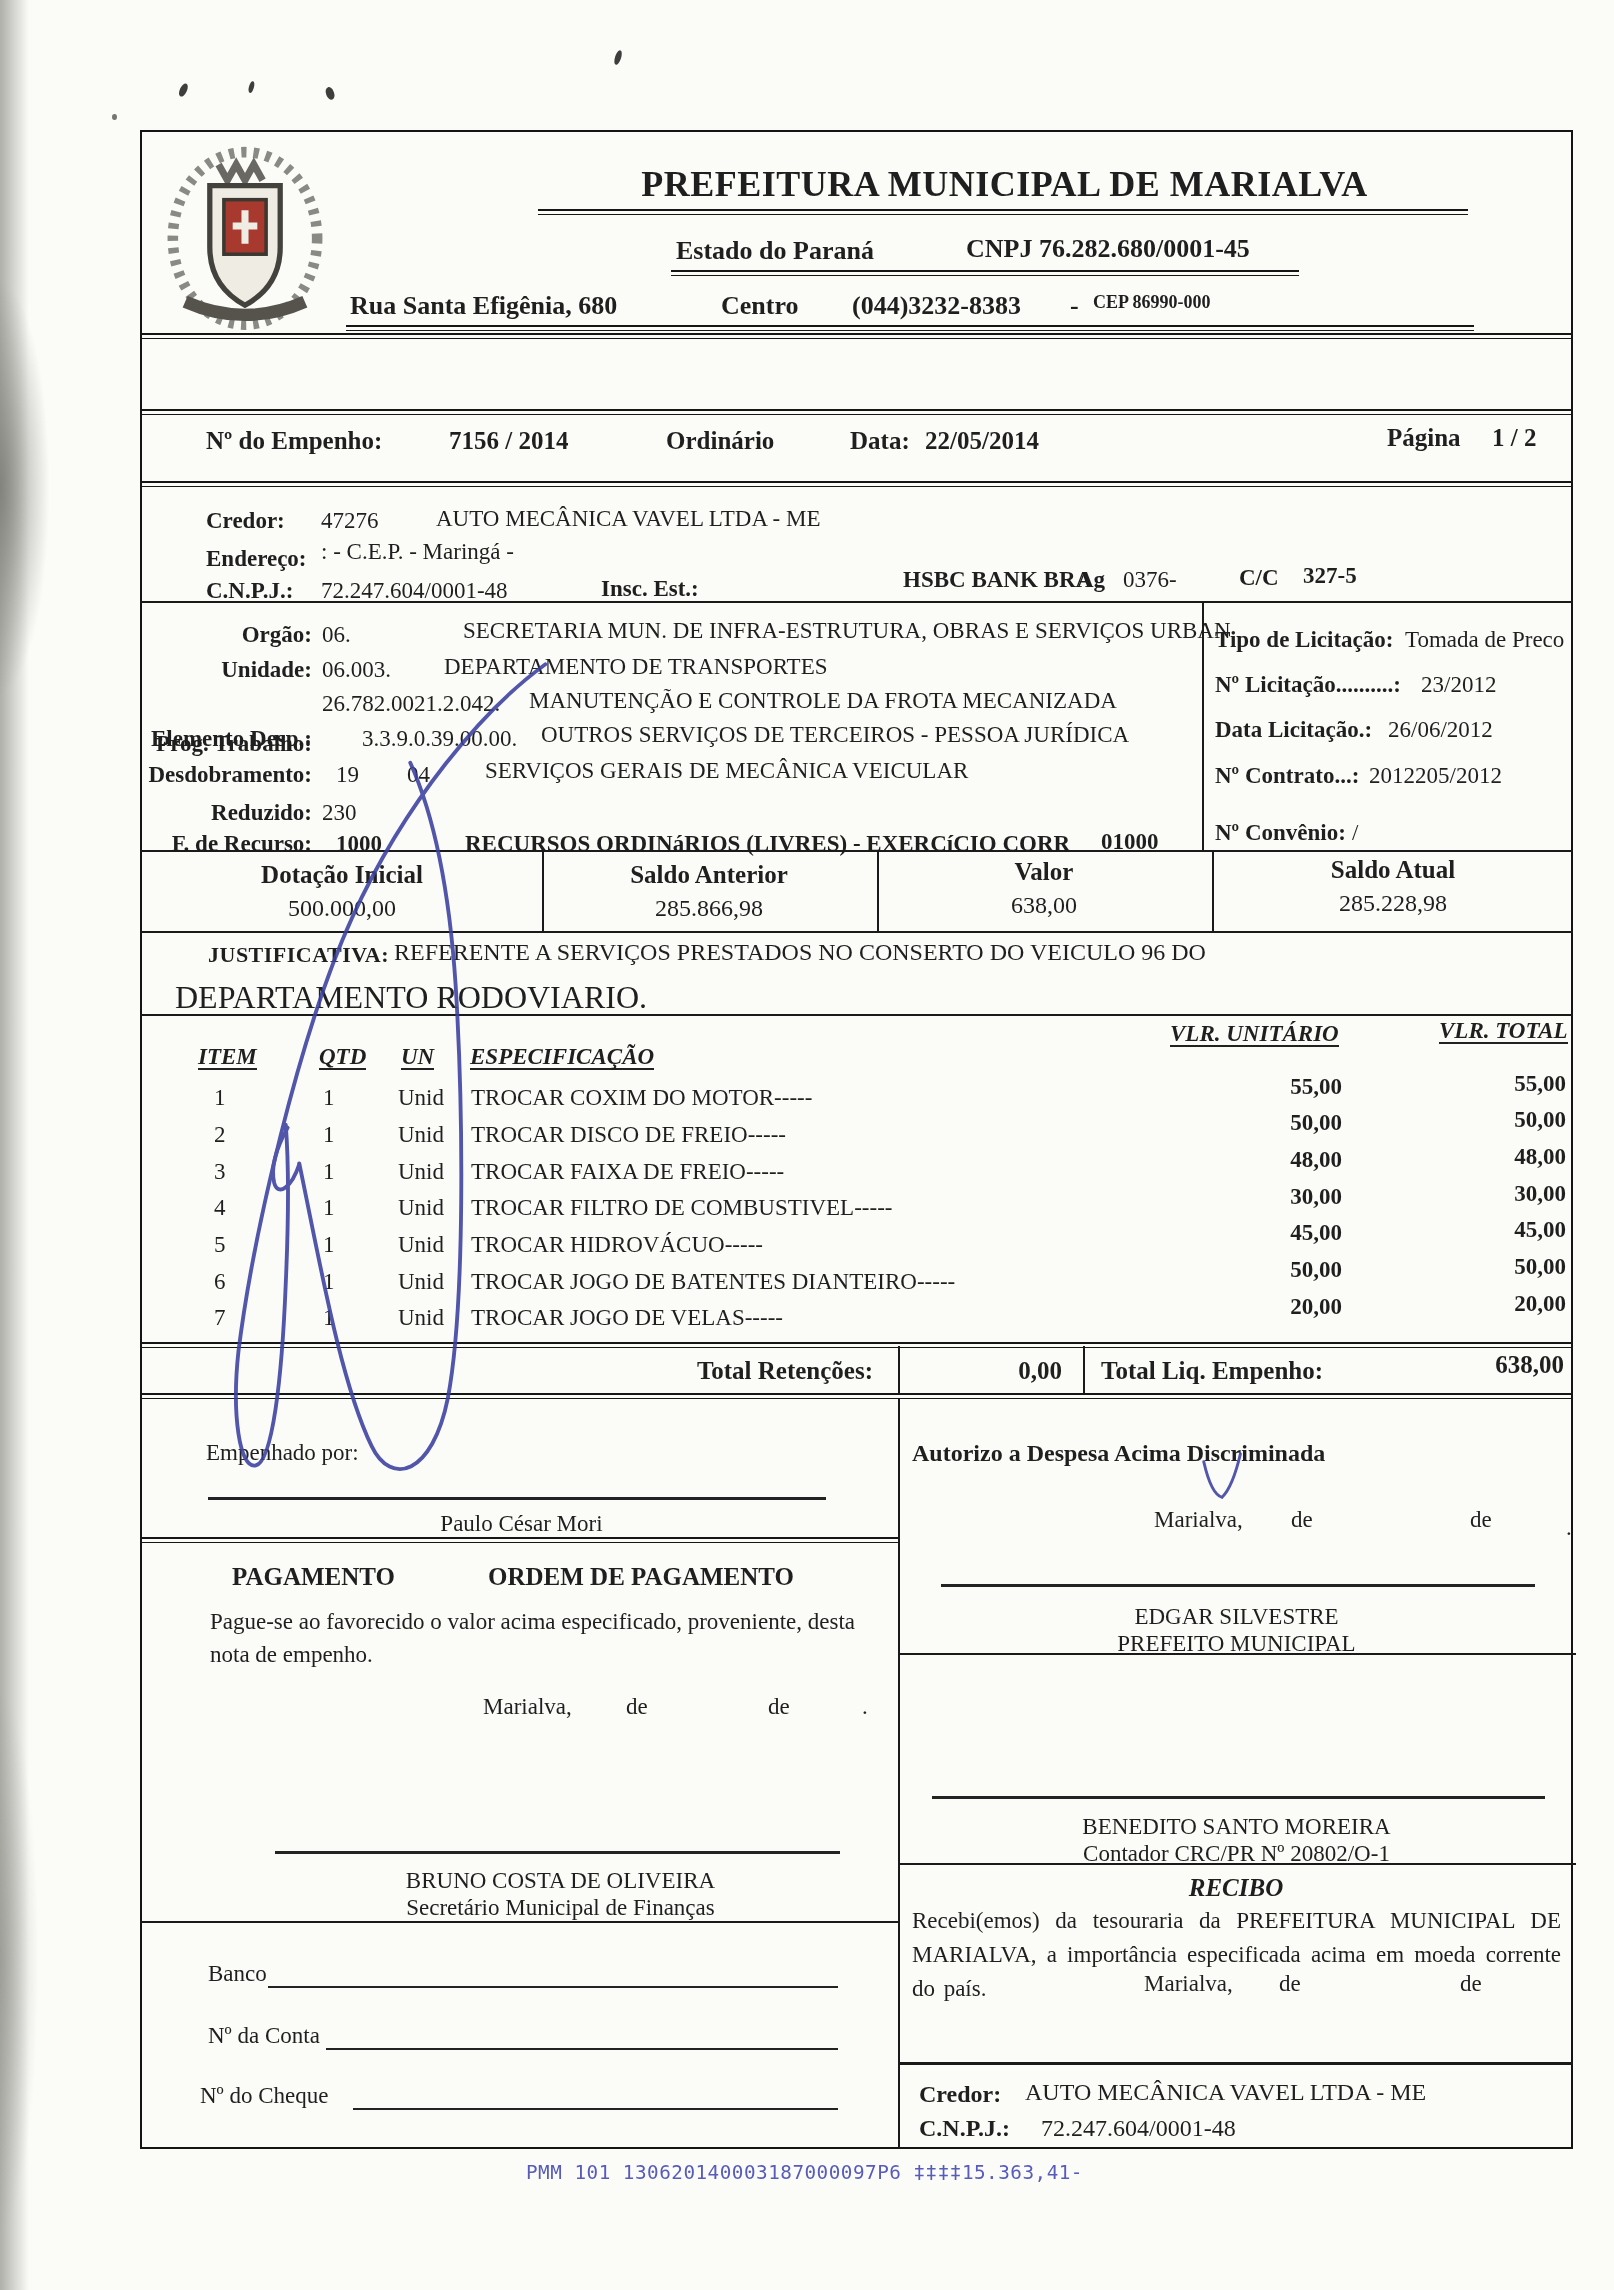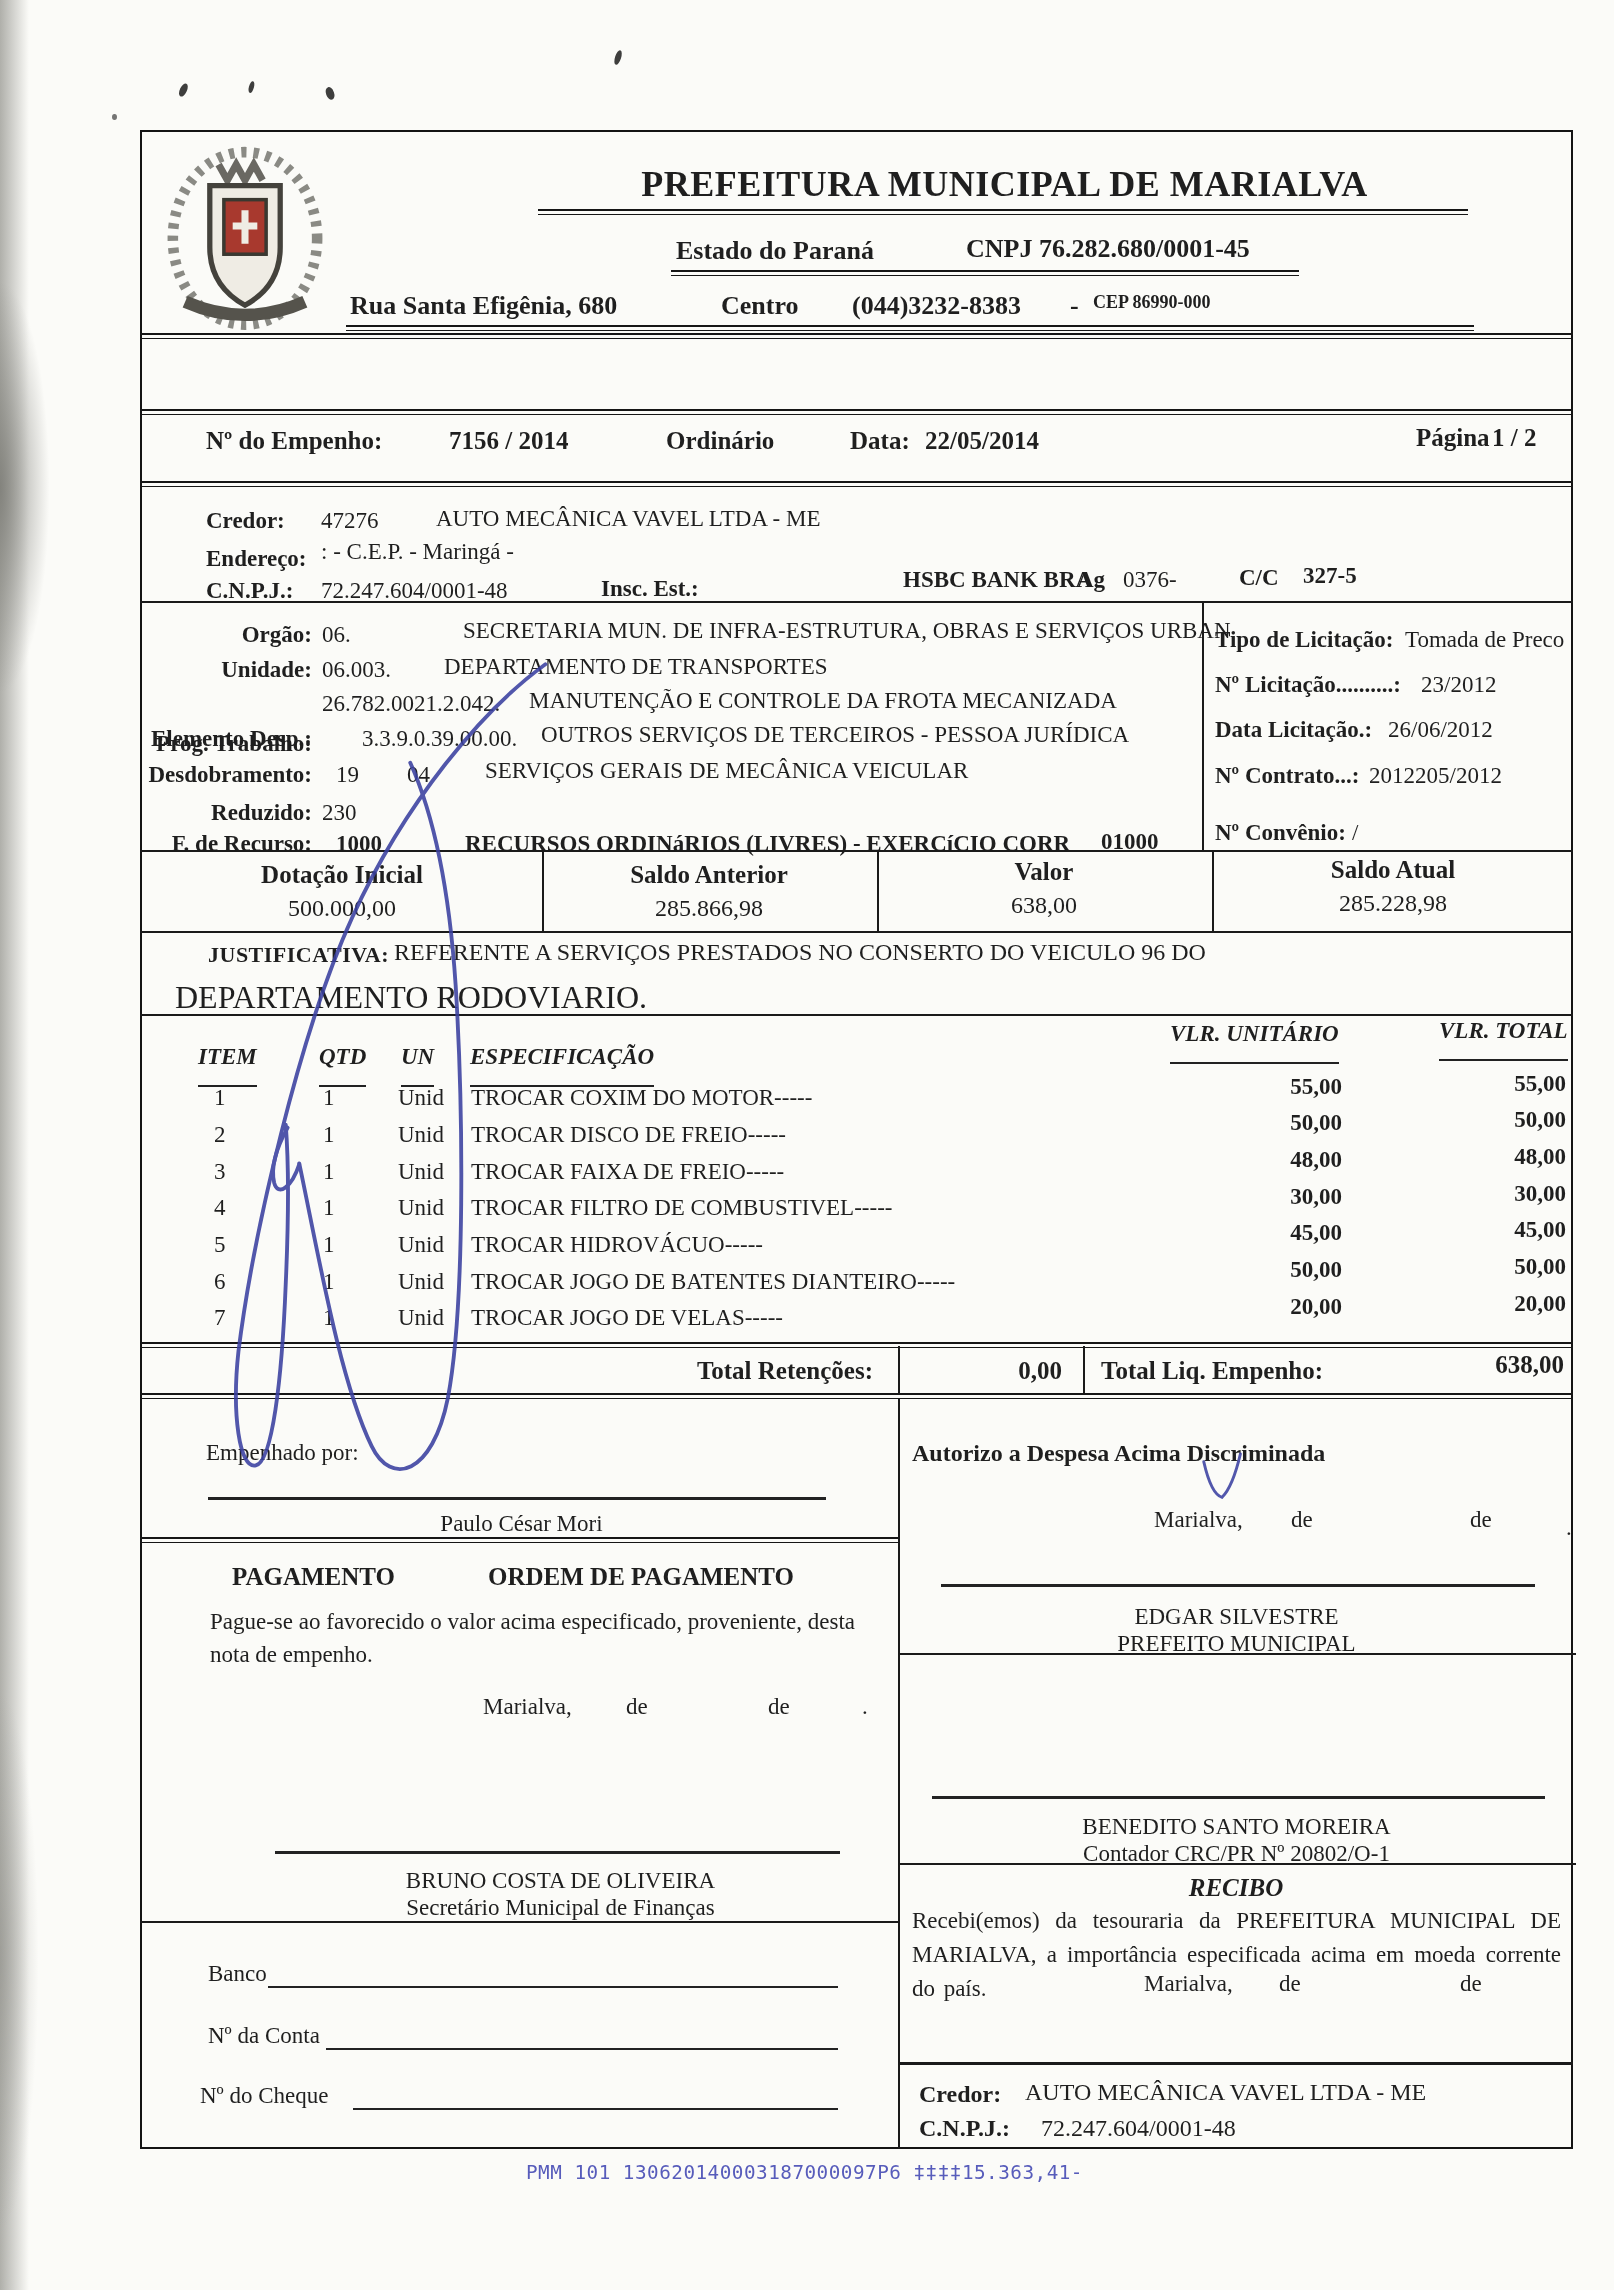--- a/index.html
+++ b/index.html
@@ -6,21 +6,21 @@
   .page{position:relative;width:1614px;height:2290px;background:#fbfbf8;overflow:hidden;
         font-family:"Liberation Serif",serif;color:#1f1f1f;}
   .t{position:absolute;white-space:nowrap;line-height:1;color:#1f1f1f;font-size:23px;}
   .b{font-weight:bold;}
   .i{font-style:italic;}
   .p{white-space:normal;line-height:34px;text-align:justify;}
   .hl{position:absolute;background:#1a1a1a;height:1.9px;}
   .dbl{position:absolute;height:5.8px;border-top:2.9px solid #161616;border-bottom:1.4px solid #161616;box-sizing:border-box;}
   .vl{position:absolute;width:1.9px;background:#1a1a1a;}
   .sig{position:absolute;height:2.9px;background:#232323;}
-  .uln{border-bottom:2.4px solid #222;padding-bottom:17px;}
+  .uln{border-bottom:2.4px solid #222;padding-bottom:0;}
   .frame{position:absolute;left:140px;top:130px;width:1433px;height:2019px;border:2.9px solid #141414;box-sizing:border-box;}
   .edgeL{position:absolute;left:0;top:0;width:29px;height:2290px;
          background:linear-gradient(90deg,rgba(150,150,144,.75),rgba(250,250,248,0));}
   .blobTL{position:absolute;left:0;top:280px;width:50px;height:415px;
           background:radial-gradient(ellipse at 0% 50%,rgba(120,120,114,.8),rgba(120,120,114,0) 70%);}
   .blobBL{position:absolute;left:0;top:1690px;width:39px;height:541px;
           background:radial-gradient(ellipse at 0% 50%,rgba(140,140,134,.5),rgba(140,140,134,0) 70%);}
   .mark{position:absolute;background:#1c1c1c;border-radius:50%;opacity:.85;}
   .pen{position:absolute;left:0;top:0;pointer-events:none;}
   .machine{position:absolute;font-family:"DejaVu Sans Mono",monospace;color:#4f54b8;
@@ -66,21 +66,21 @@
   <div class="dbl" style="left:346px;top:325px;width:1128px;"></div>
 
   <div class="dbl" style="left:140px;top:333px;width:1433px;"></div>
   <div class="dbl" style="left:140px;top:409px;width:1433px;"></div>
 
   <div class="t b" style="left:206px;top:428px;font-size:25px;">Nº do Empenho:</div>
   <div class="t b" style="left:449px;top:428px;font-size:25px;">7156 / 2014</div>
   <div class="t b" style="left:666px;top:428px;font-size:25px;">Ordinário</div>
   <div class="t b" style="left:850px;top:428px;font-size:25px;">Data:</div>
   <div class="t b" style="left:925px;top:428px;font-size:25px;">22/05/2014</div>
-  <div class="t b" style="left:1387px;top:425px;font-size:25px;margin-left:29px;">Página</div>
+  <div class="t b" style="left:1387px;top:425px;font-size:25px;">Página</div>
   <div class="t b" style="left:1492px;top:425px;font-size:25px;">1 / 2</div>
   <div class="dbl" style="left:140px;top:481px;width:1433px;"></div>
 
   <div class="t b" style="left:206px;top:509px;">Credor:</div>
   <div class="t" style="left:321px;top:509px;">47276</div>
   <div class="t" style="left:436px;top:507px;">AUTO MECÂNICA VAVEL LTDA - ME</div>
   <div class="t b" style="left:206px;top:547px;">Endereço:</div>
   <div class="t" style="left:321px;top:540px;">:  - C.E.P.  - Maringá -</div>
   <div class="t b" style="left:206px;top:579px;">C.N.P.J.:</div>
   <div class="t" style="left:321px;top:579px;">72.247.604/0001-48</div>

